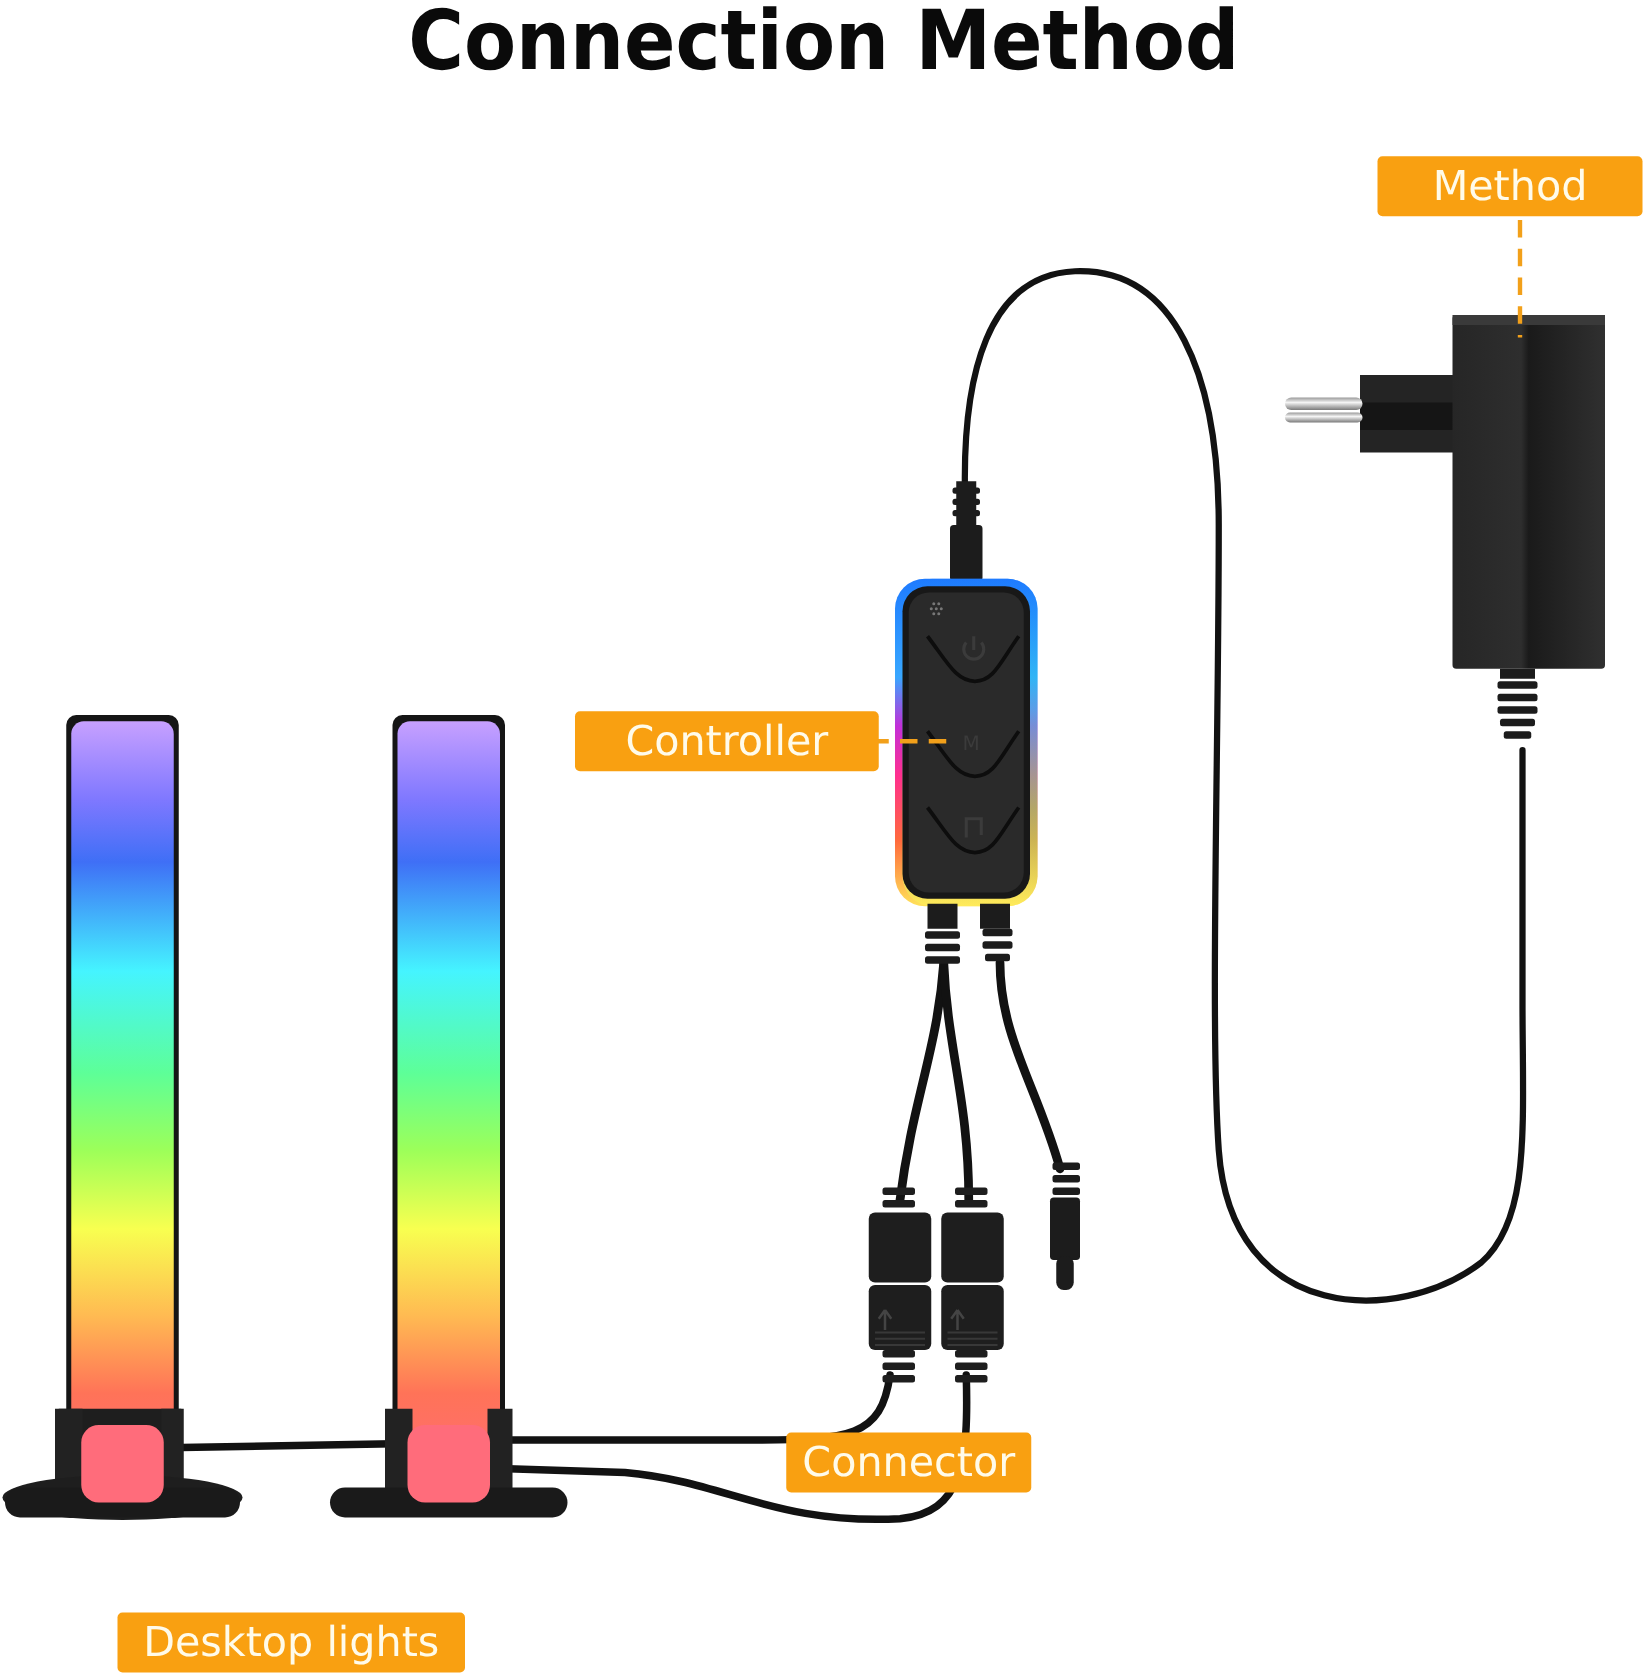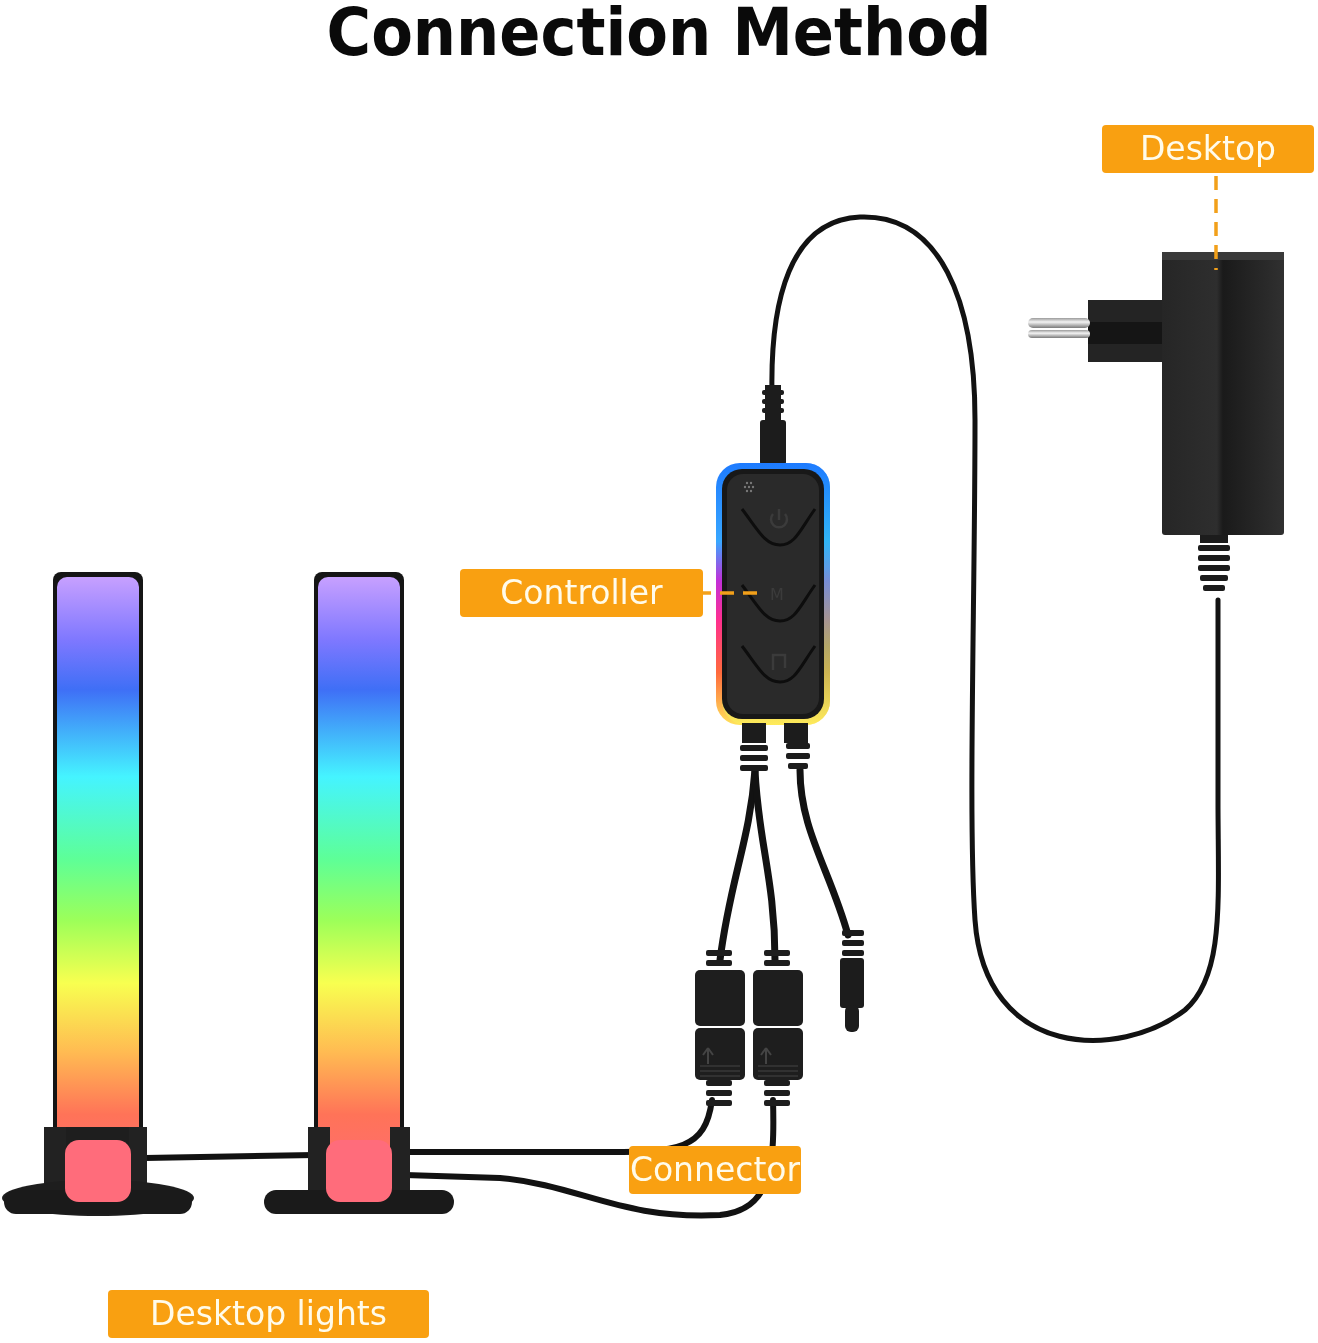--- a/index.html
+++ b/index.html
@@ -199,16 +199,16 @@
     <rect x="264" y="1190" width="190" height="24" rx="12" fill="#1a1a1a"></rect>
     <rect x="326" y="1140" width="66" height="62" rx="14" fill="#ff6c7b"></rect>
   </g>
 
   <g stroke="#f2a01a" stroke-width="3.5" stroke-dasharray="14,9" fill="none">
     <line x1="1216" y1="176" x2="1216" y2="270"></line>
     <line x1="674" y1="593" x2="760" y2="593"></line>
   </g>
 </svg>
 
-<div class="label" style="left:1102px; top:125px; width:212px;">Desktop</div>
+<div class="label" style="left:1102px; top:125px; width:212px;">Method</div>
 <div class="label" style="left:460px; top:569px; width:243px;">Controller</div>
-<div class="label" style="left:629px; top:1146px; width:172px;">Connector</div>
-<div class="label" style="left:108px; top:1290px; width:321px;">Desktop lights</div>
+<div class="label" style="left:629px; top:1146px; width:196px;">Connector</div>
+<div class="label" style="left:94px; top:1290px; width:278px;">Desktop lights</div>
 
 </body></html>

